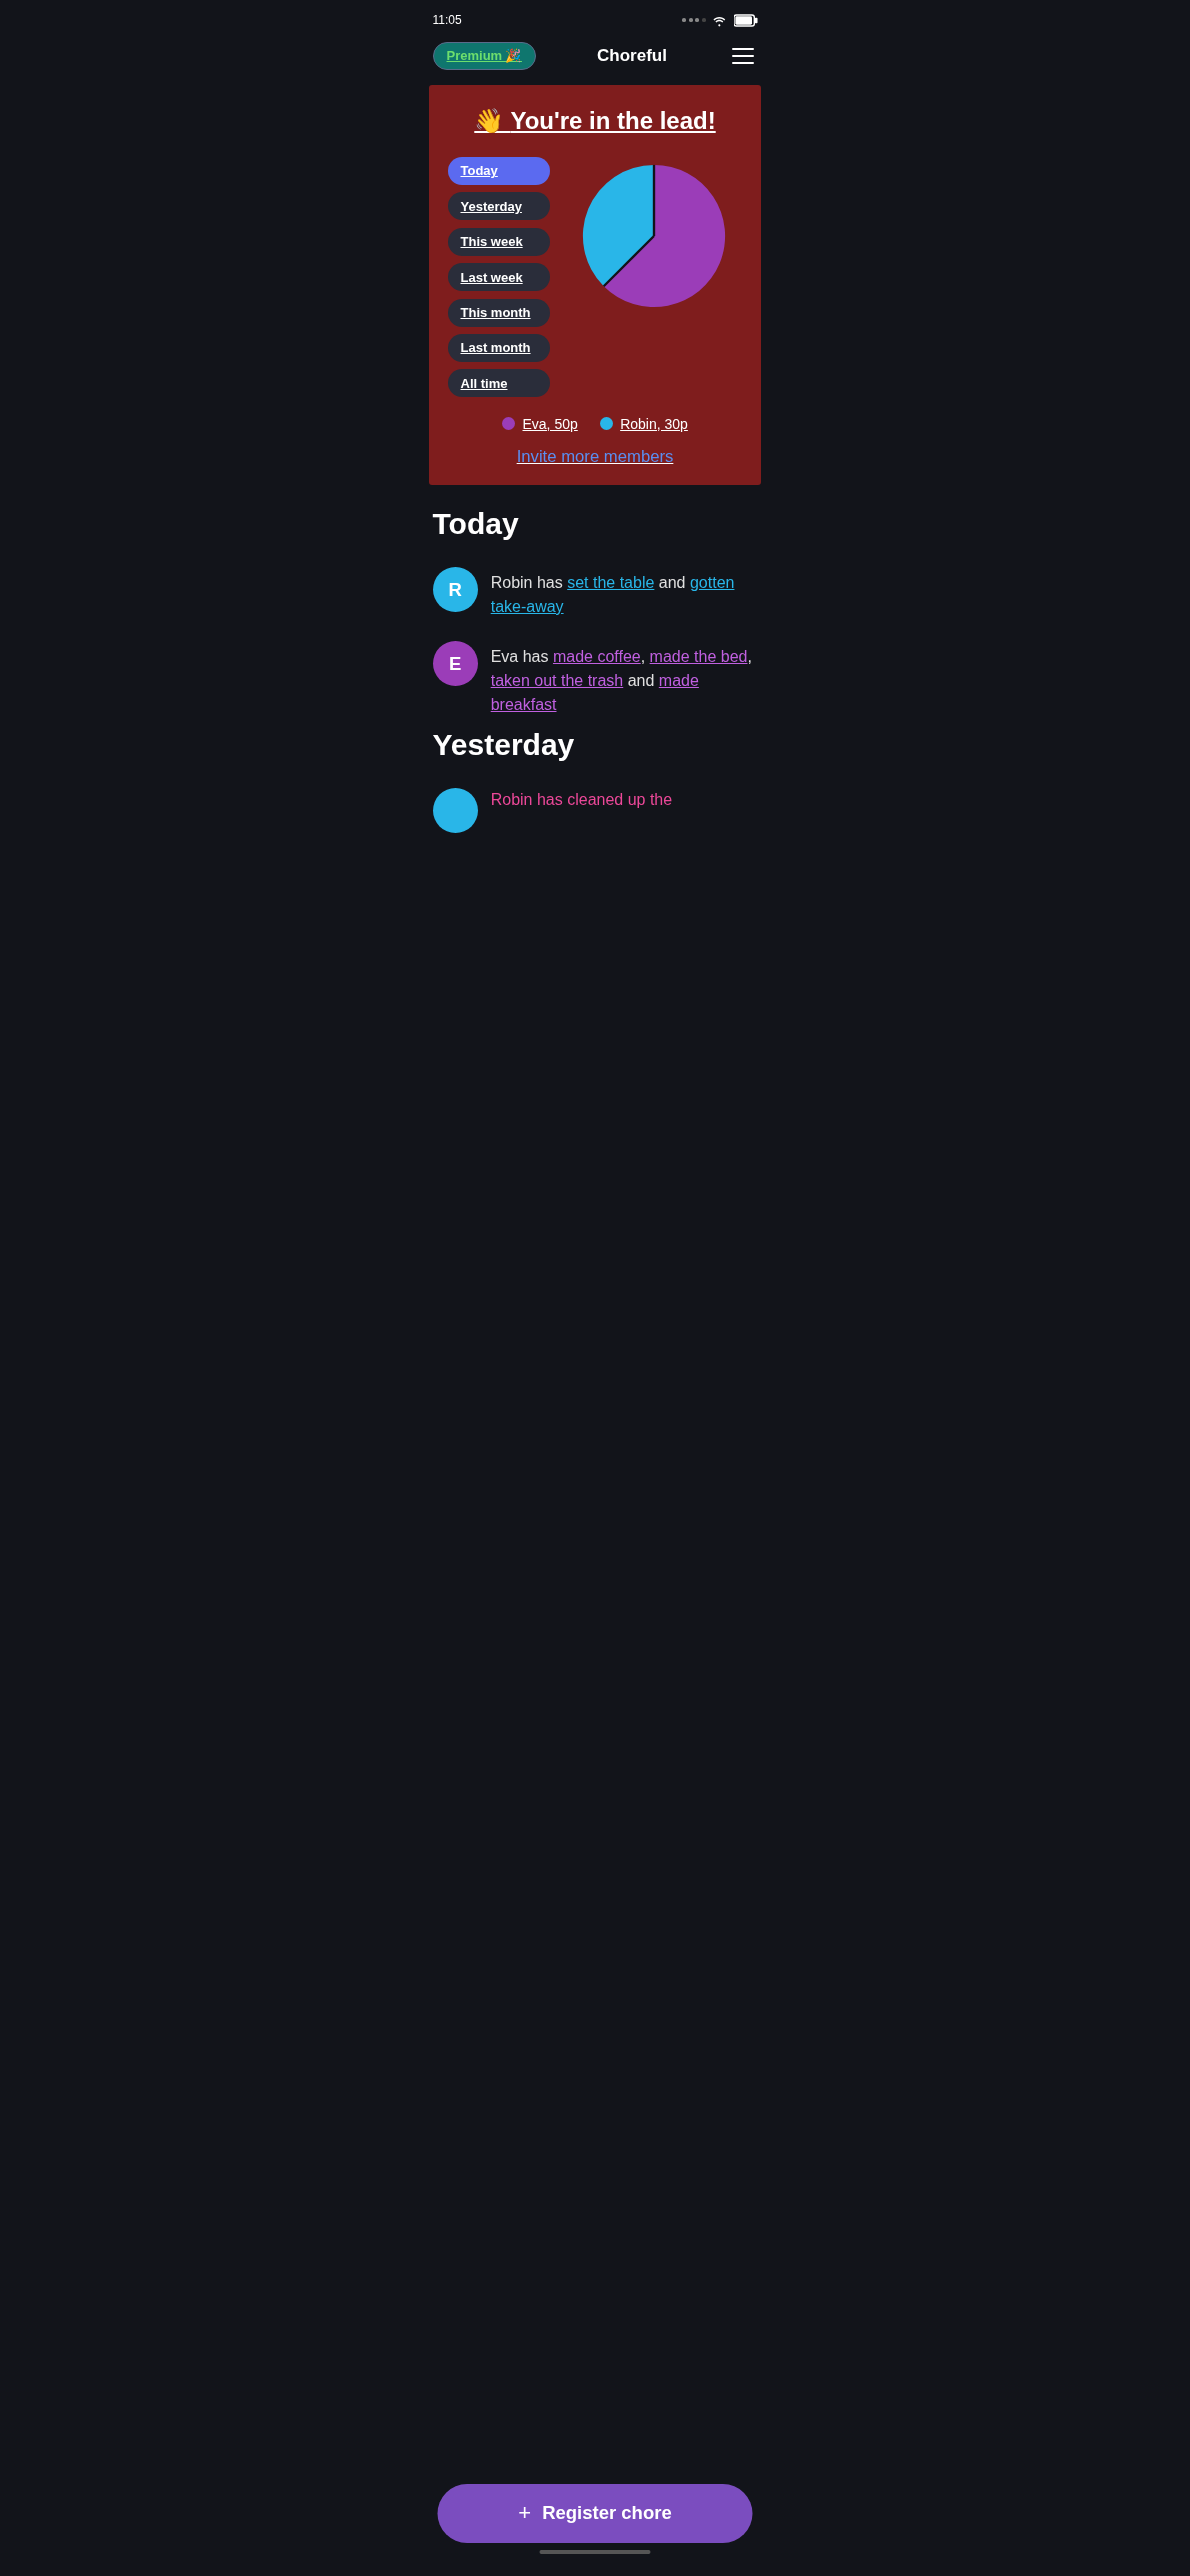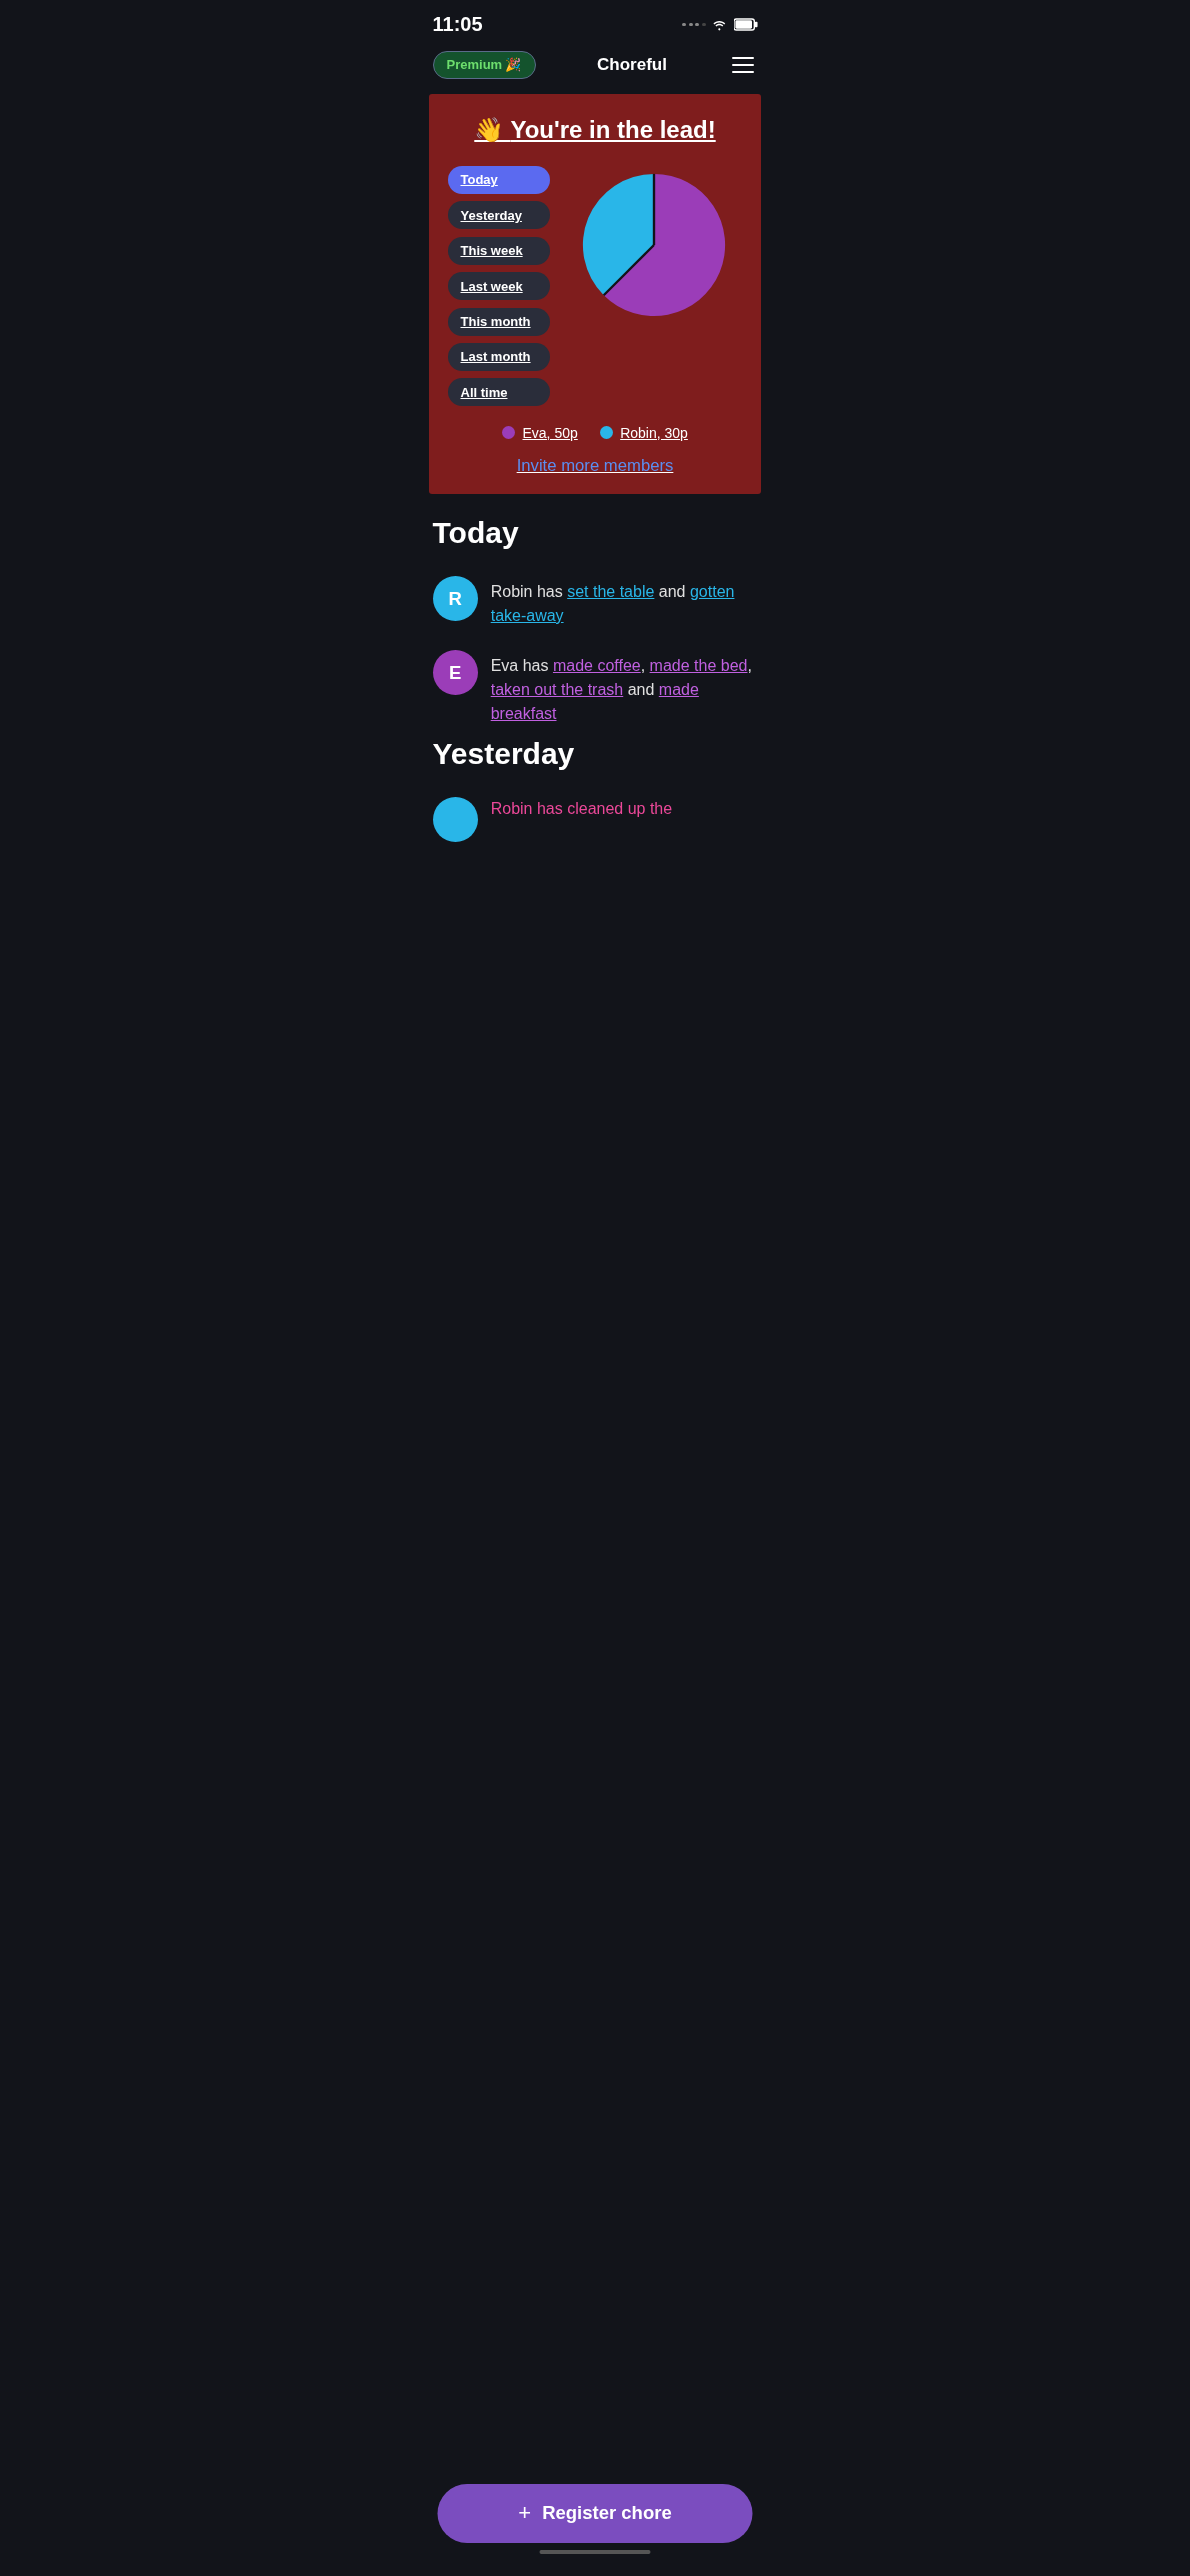--- a/index.html
+++ b/index.html
@@ -17,22 +17,22 @@
     }
 
     .status-bar {
       display: flex;
       justify-content: space-between;
       align-items: center;
       padding: 13px 18.5px 7.4px;
     }
 
     .status-time {
-      font-size: 20px;
-      font-weight: 700;
+      font-size: 12px;
+      font-weight: 400;
       color: #fff;
     }
 
     .status-icons {
       display: flex;
       align-items: center;
       gap: 5.6px;
     }
 
     .dots-icon {
@@ -49,28 +49,29 @@
     }
 
     .nav-bar {
       display: flex;
       justify-content: space-between;
       align-items: center;
       padding: 7.4px 18.5px 15px;
     }
 
     .premium-badge {
-      background: #14532d;
+      background: #0f766e;
       border: 1.4px solid #5a6b8a;
       border-radius: 18.5px;
       padding: 5.6px 13px;
       font-size: 13px;
       font-weight: 600;
       color: #6dde6d;
       cursor: pointer;
+      text-decoration: underline;
     }
 
     .app-title {
       font-size: 17px;
       font-weight: 700;
       color: #fff;
     }
 
     .menu-icon {
       display: flex;

